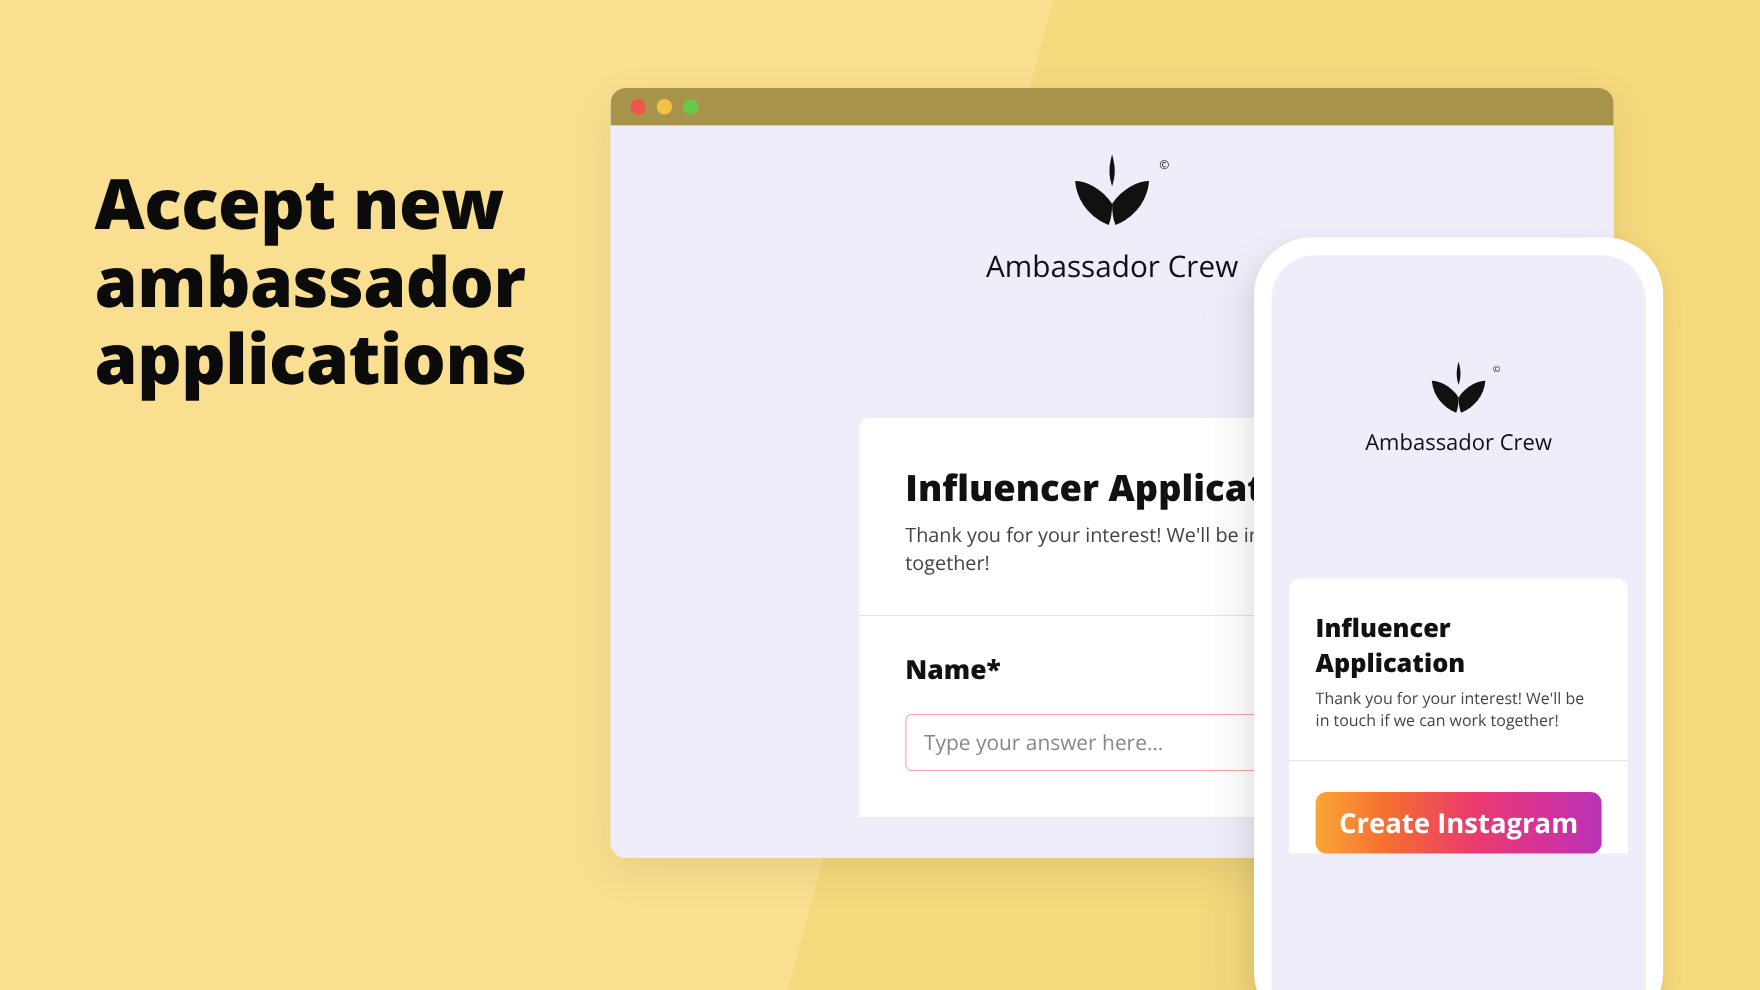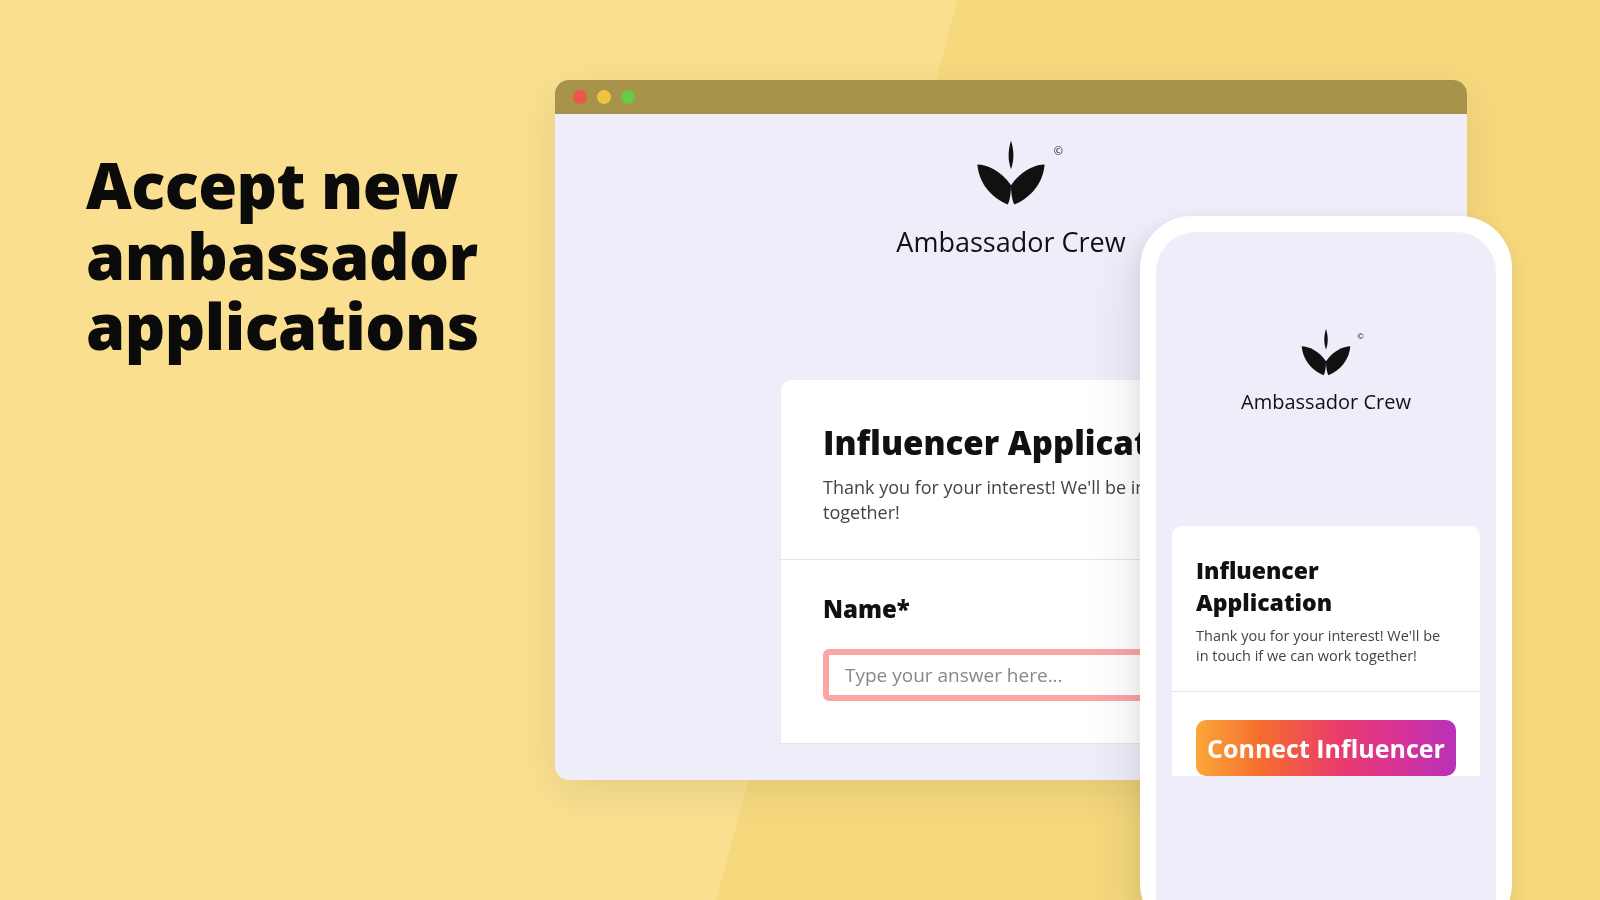--- a/index.html
+++ b/index.html
@@ -113,21 +113,21 @@
   }
   .field-label {
     font-size: 24px;
     font-weight: 800;
     color: #111;
     margin-bottom: 24px;
   }
   .text-input {
     width: 100%;
     height: 52px;
-    border: 6px solid #fca5a5;
+    border: 1px solid #fca5a5;
     border-radius: 6px;
     padding: 0 16px;
     font-size: 19px;
     color: #8b5cf6;
     font-family: inherit;
   }
   .text-input::placeholder { color: #888; }
   .form-divider2 {
     border: none;
     border-top: 1px solid #e4e4e4;
@@ -257,18 +257,18 @@
           </svg>
           <span class="copyright-mark">©</span>
         </div>
         <div class="brand-name">Ambassador Crew</div>
       </div>
 
       <div class="phone-card">
         <div class="phone-title">Influencer Application</div>
         <div class="phone-sub">Thank you for your interest! We'll be in touch if we can work together!</div>
         <hr class="phone-divider">
-        <button class="ig-btn">Connect Influencer</button>
+        <button class="ig-btn">Create Instagram</button>
       </div>
     </div>
   </div>
 
 </div>
 
 </body></html>

